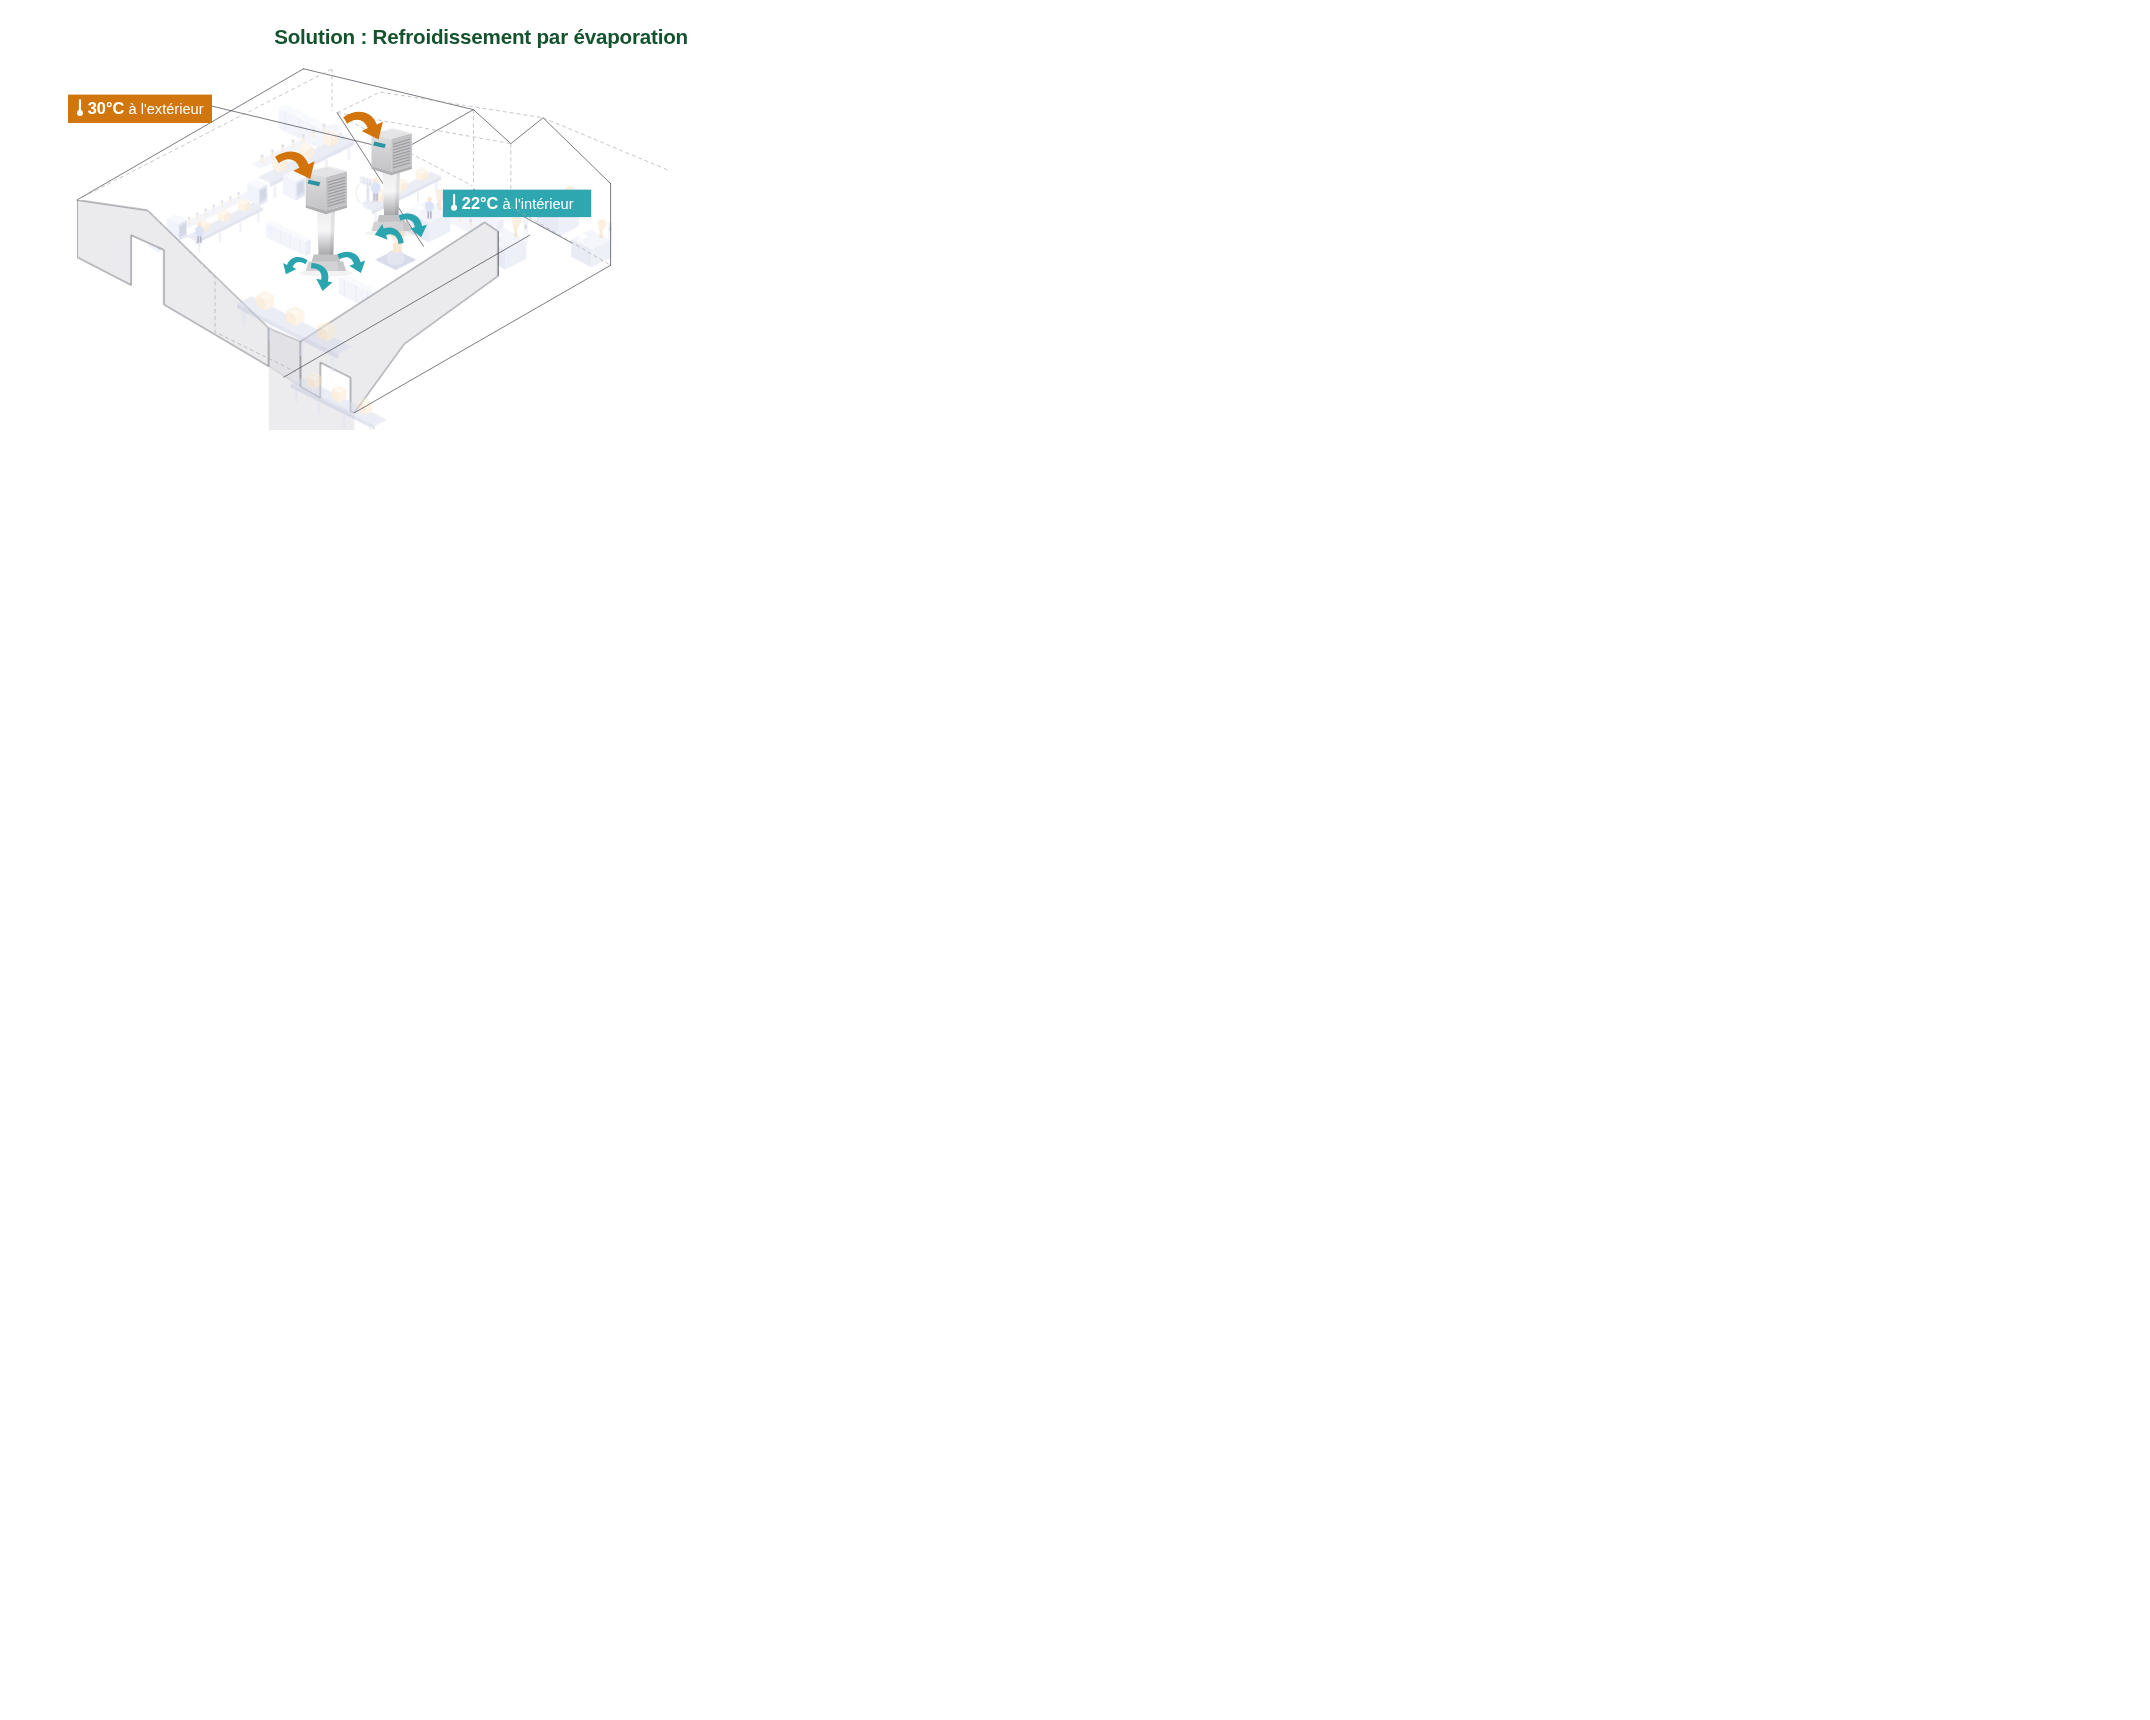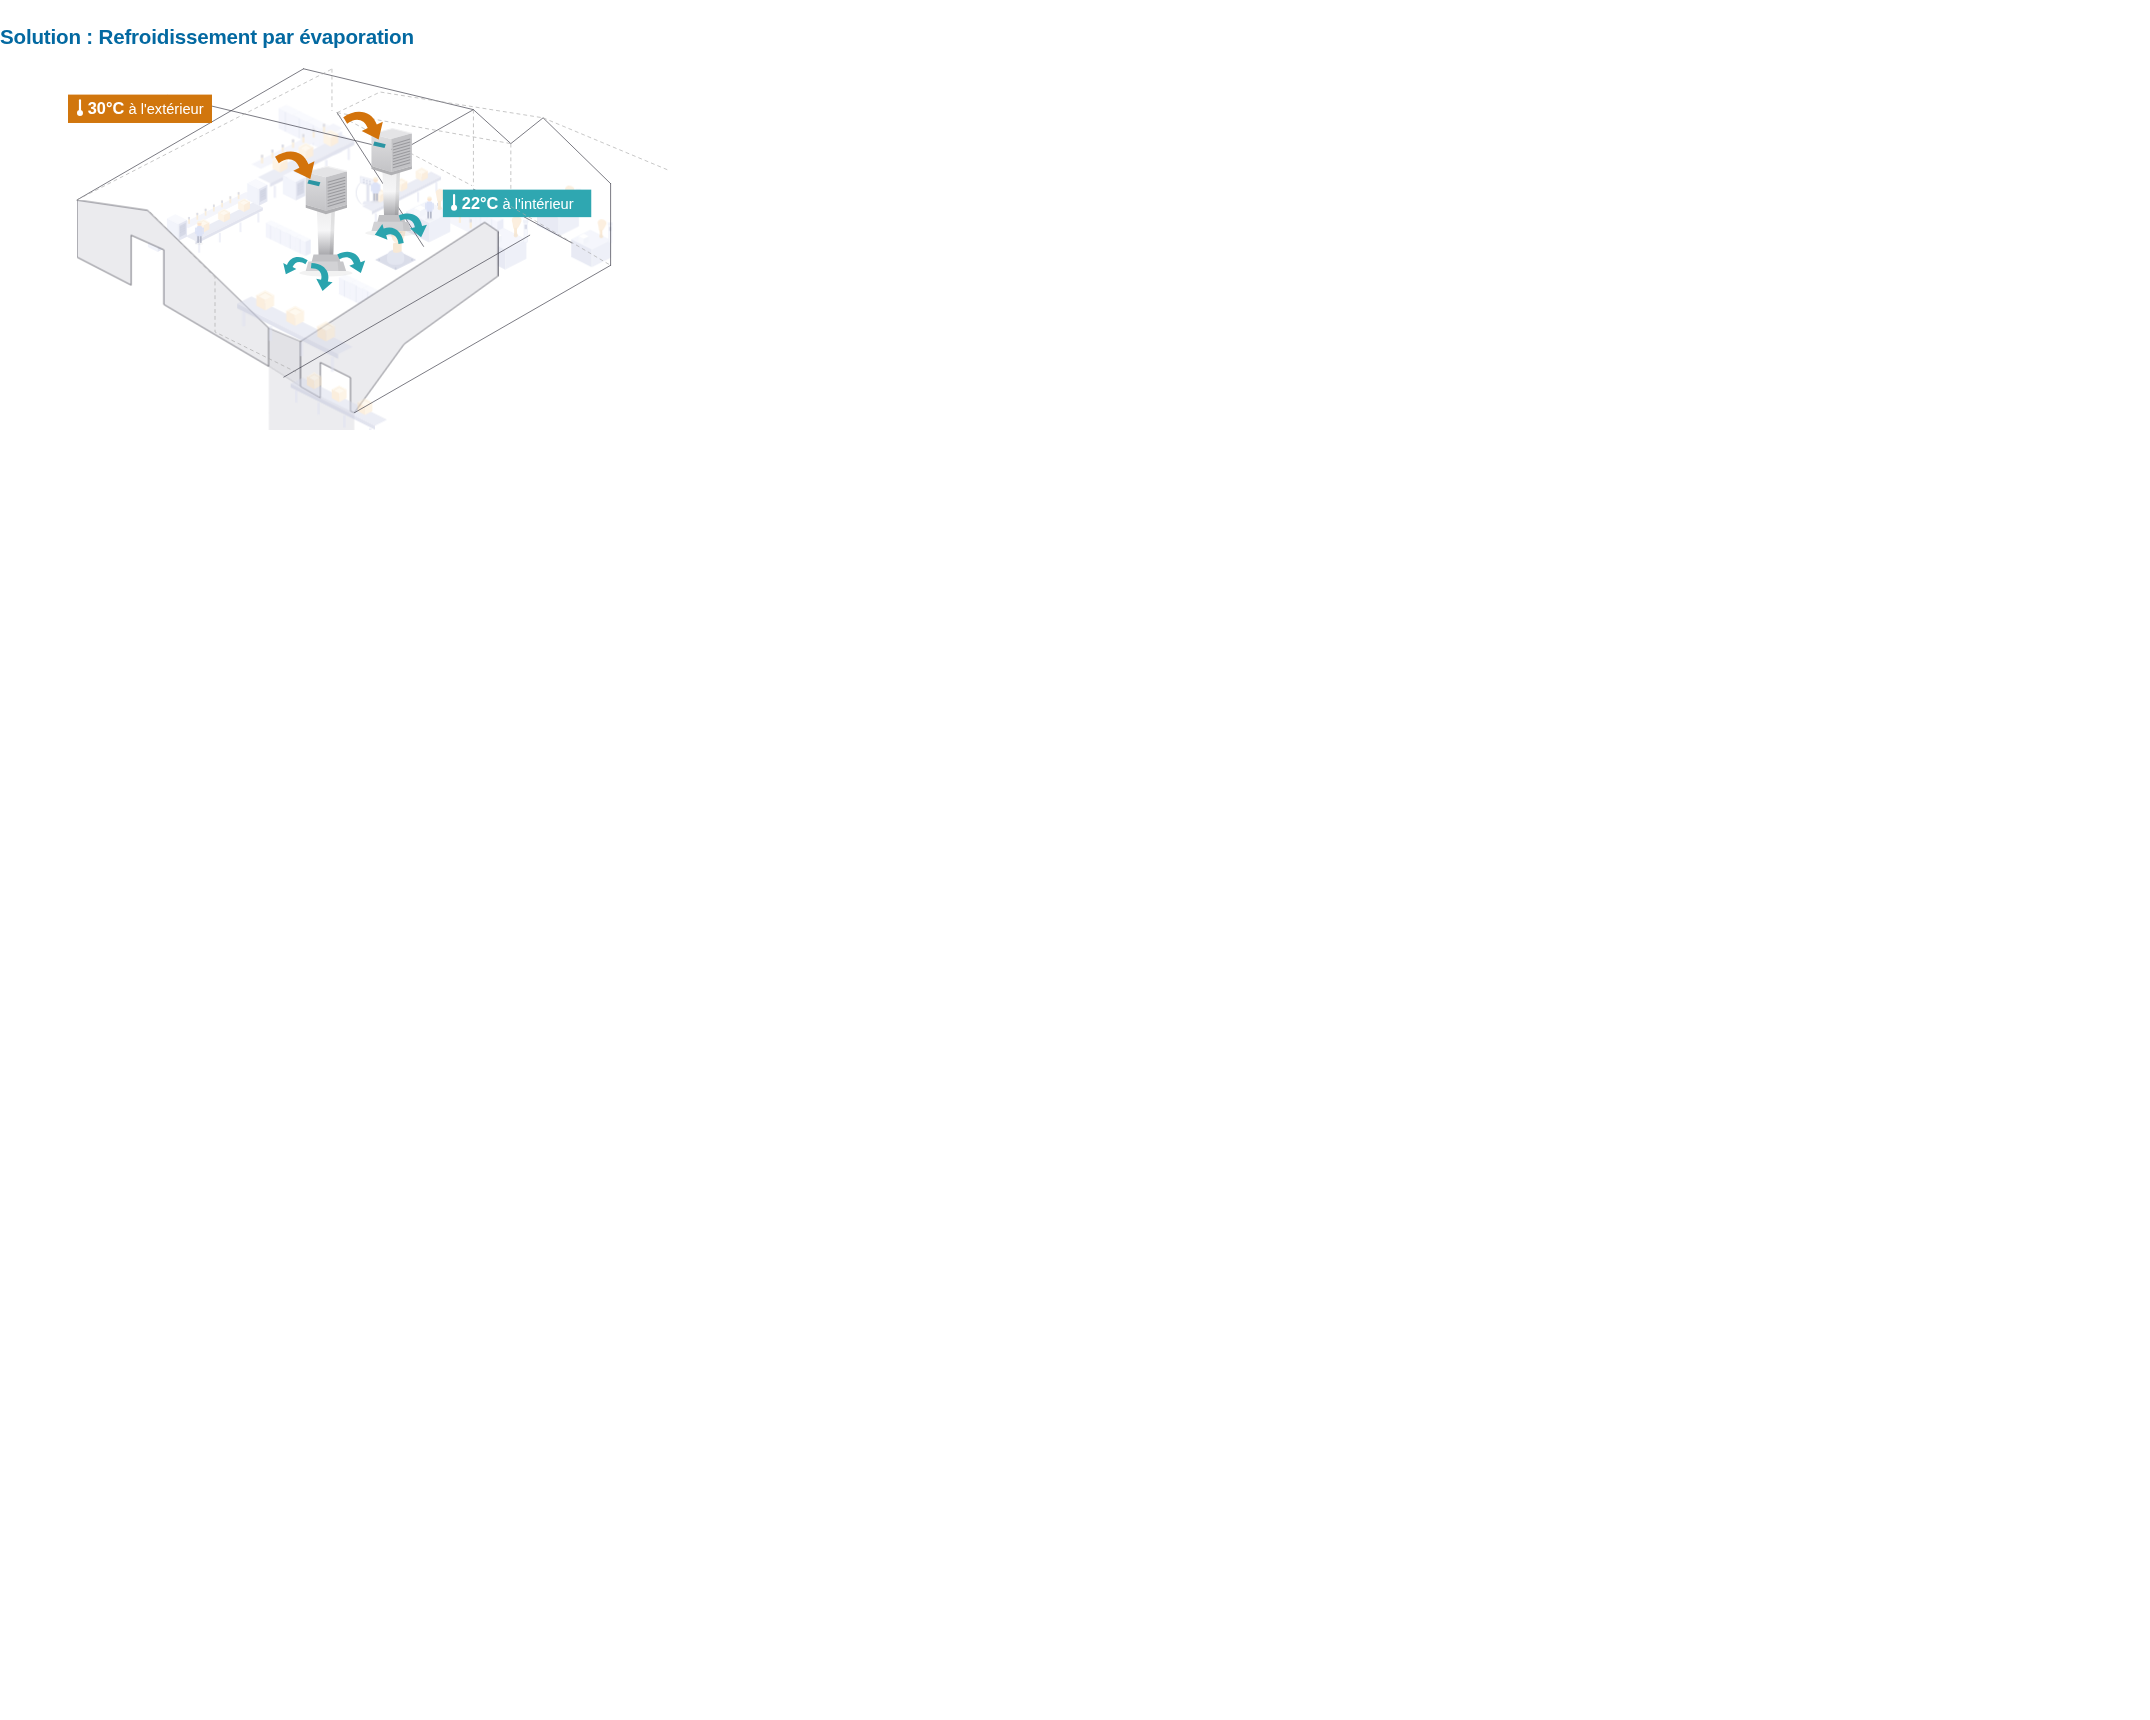--- a/index.html
+++ b/index.html
@@ -1,19 +1,19 @@
 <!DOCTYPE html>
 <html style="font-size:6.9px"><head>
 <meta charset="utf-8">
 <style>
   html,body{margin:0;padding:0;background:#ffffff;}
   .page{position:relative;width:688px;height:430px;background:#ffffff;overflow:hidden;
         font-family:"Liberation Sans",sans-serif;}
-  .page-title{position:absolute;left:0;top:25px;width:100%;text-align:left;
-        font-size:20.6px;font-weight:bold;color:#0369a1;letter-spacing:-0.2px;}
+  .page-title{position:absolute;left:0;top:25px;width:100%;text-align:right;
+        font-size:20.6px;font-weight:bold;color:#14532d;letter-spacing:-0.2px;}
   svg{position:absolute;left:0;top:0;}
   .lbl-temp{font-weight:bold;font-size:38px;}
   .lbl-loc{font-weight:normal;font-size:34px;}
 </style>
 </head>
 <body>
 
 <div class="page">
 
   <svg width="688" height="430" viewBox="0 0 1600 1000">

